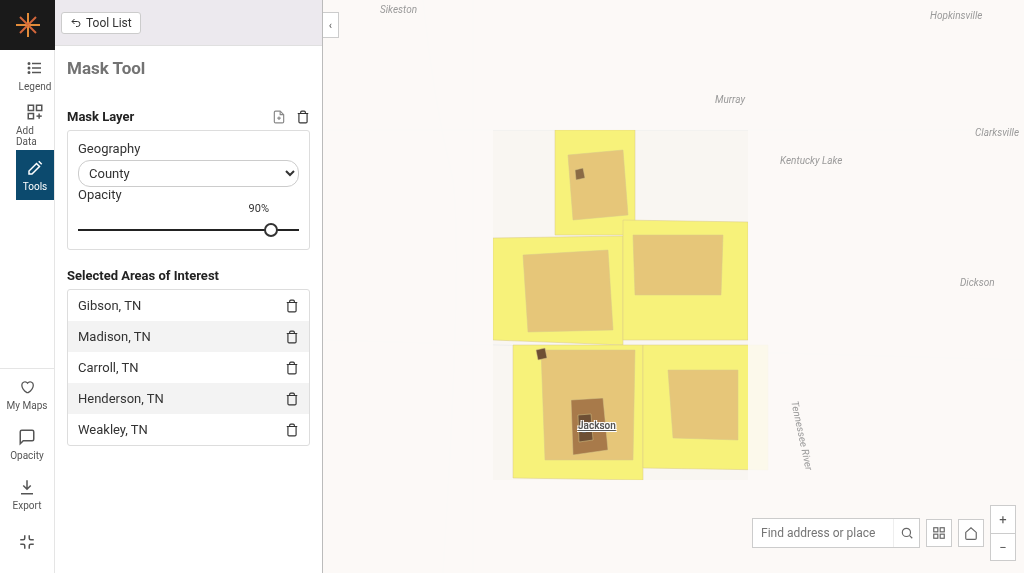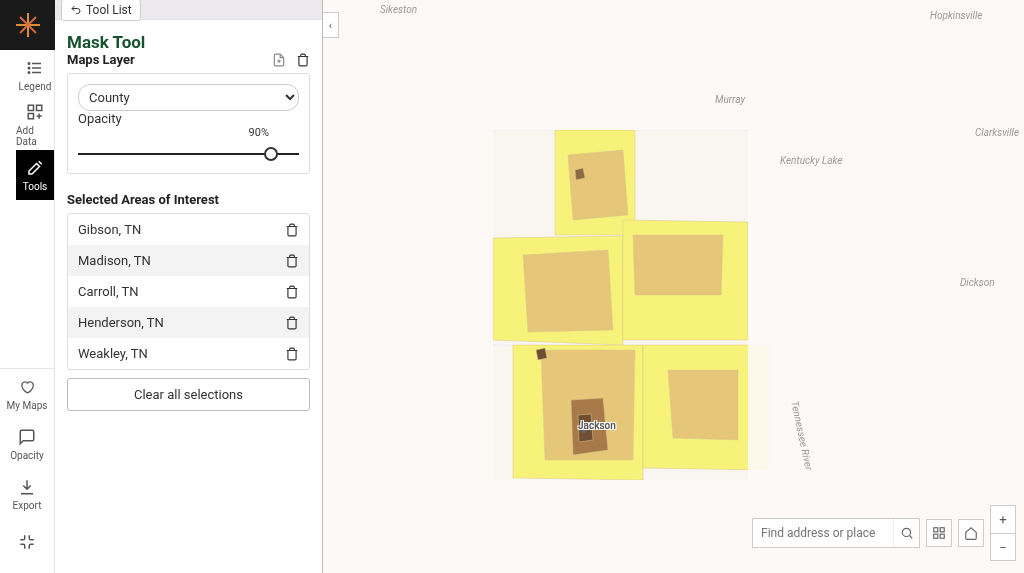--- a/index.html
+++ b/index.html
@@ -3,28 +3,28 @@
 <meta charset="utf-8">
 <style>
   * { box-sizing: border-box; margin: 0; padding: 0; font-family: -apple-system, BlinkMacSystemFont, "Segoe UI", Roboto, sans-serif; }
   html, body { width: 1024px; height: 573px; overflow: hidden; background: #fff; }
   .app { display: flex; width: 100%; height: 100%; }
   .leftnav { width: 55px; background: #fff; border-right: 1px solid #e5e5e5; display: flex; flex-direction: column; }
   .logo { width: 55px; height: 50px; display: flex; align-items: center; justify-content: center; background: #1a1a1a; }
   .nav-group-top { display: flex; flex-direction: column; padding-left: 16px; }
   .nav-group-bottom { margin-top: auto; display: flex; flex-direction: column; padding-bottom: 4px; border-top: 1px solid #e5e5e5; }
   .nav-item { display: flex; flex-direction: column; align-items: center; justify-content: center; gap: 4px; height: 50px; font-size: 10px; color: #555; cursor: pointer; }
-  .nav-item.active { background: #000000; color: #fff; }
+  .nav-item.active { background: #0c4a6e; color: #fff; }
   .nav-item svg { width: 18px; height: 18px; }
   .nav-item.active svg { stroke: #fff; }
   .panel { width: 268px; border-right: 1px solid #bbb; display: flex; flex-direction: column; padding: 0; background:#fff;}
-  .panel-header-bar { height: 20px; background: #ece9ee; border-bottom: 1px solid #e0e0e0; display: flex; align-items: center; padding-left: 6px; }
+  .panel-header-bar { height: 46px; background: #ece9ee; border-bottom: 1px solid #e0e0e0; display: flex; align-items: center; padding-left: 6px; }
   .toollist-btn { background: #fff; border: 1px solid #ccc; border-radius: 3px; padding: 3px 8px; font-size: 12px; display: flex; align-items: center; gap: 4px; cursor: pointer; color:#333;}
   .panel-body { padding: 12px 12px; overflow-y: auto; }
-  .panel-title { font-size: 17px; font-weight: 700; color: #14532d; margin-bottom: 0; }
+  .panel-title { font-size: 17px; font-weight: 700; color: #737373; margin-bottom: 31px; }
   .section-header-row { display: flex; align-items: center; justify-content: space-between; margin-bottom: 6px; }
   .section-header { font-size: 13px; font-weight: 700; color: #222; }
   .section-icons { display: flex; gap: 10px; }
   .section-icons svg { width: 14px; height: 14px; cursor:pointer;}
   .config-box { border: 1px solid #ddd; border-radius: 3px; padding: 10px 10px 14px 10px; margin-bottom: 18px; }
   .config-label { font-size: 13px; color: #333; margin-bottom: 4px; }
   select.geo-select { width: 100%; border: 1px solid #ccc; border-radius: 12px; padding: 4px 6px; font-size: 13px; background:#fff; color:#333;}
   .opacity-row { }
   .slider-wrap { position: relative; margin-top: 14px; }
   .opacity-value { position: absolute; right: 30px; top: -14px; font-size: 11px; color: #333; }
@@ -40,21 +40,21 @@
   .collapse-tab { position: absolute; left: 0; top: 12px; width: 16px; height: 26px; background: #fff; border: 1px solid #ccc; border-left: none; display: flex; align-items: center; justify-content: center; cursor: pointer; font-size:11px; color:#555;}
   .map-label { position: absolute; font-size: 10px; color: #9a9a9a; font-style: italic; white-space: nowrap; }
   .map-controls { position: absolute; bottom: 12px; right: 8px; display: flex; align-items: center; gap: 6px; }
   .searchbox { display: flex; border: 1px solid #ccc; background: #fff; }
   .searchbox input { border: none; padding: 6px 8px; font-size: 12px; width: 140px; outline:none;}
   .ctrl-btn { width: 26px; height: 28px; border: 1px solid #ccc; background: #fff; display: flex; align-items: center; justify-content: center; cursor: pointer; font-size:13px; color:#555;}
   .searchbox .ctrl-btn { border: none; border-left: 1px solid #eee; }
   .zoom-stack { display: flex; flex-direction: column; }
   .zoom-stack .ctrl-btn:first-child{border-bottom:none;}
   .basemap-btn svg, .home-btn svg, .search-btn svg { width:14px; height:14px;}
-  .city-label { position:absolute; font-size:10px; font-weight:600; color:#555; text-shadow: -1px -1px 0 #fff, 1px -1px 0 #fff, -1px 1px 0 #fff, 1px 1px 0 #fff;}
+  .city-label { position:absolute; font-size:10px; font-weight:600; color:#555; text-shadow: -1px -1px 0 #fff, 1px -1px 0 #fff, -1px 1px 0 #fff, 1px 1px 0 #fff; text-decoration: underline;}
 </style>
 </head>
 <body>
 
 <div class="app">
 
   <div class="leftnav">
     <div class="logo">
       <svg width="28" height="28" viewBox="0 0 28 28">
           <g stroke="none">
@@ -133,33 +133,34 @@
         <svg width="12" height="12" viewBox="0 0 24 24" fill="none" stroke="#333" stroke-width="2">
             <path d="M9 14L4 9l5-5M4 9h11a5 5 0 0 1 0 10h-3"></path>
           </svg>
         <span>Tool List</span>
       </button>
     </div>
     <div class="panel-body">
       <div class="panel-title">Mask Tool</div>
 
       <div class="section-header-row">
-        <div class="section-header">Maps Layer</div>
+        <div class="section-header">Mask Layer</div>
         <div class="section-icons">
           <svg viewBox="0 0 24 24" fill="none" stroke="#888" stroke-width="2">
               <path d="M14 2H6a2 2 0 0 0-2 2v16a2 2 0 0 0 2 2h12a2 2 0 0 0 2-2V8z"></path>
               <path d="M14 2v6h6M12 11v6M9 14h6"></path>
             </svg>
           <svg viewBox="0 0 24 24" fill="none" stroke="#333" stroke-width="2">
               <path d="M3 6h18M8 6V4a2 2 0 0 1 2-2h4a2 2 0 0 1 2 2v2m3 0v14a2 2 0 0 1-2 2H7a2 2 0 0 1-2-2V6h14z"></path>
             </svg>
         </div>
       </div>
 
       <div class="config-box">
+        <div class="config-label">Geography</div>
         <select class="geo-select">
           <option>County</option>
         </select>
         <div class="opacity-row">
           <div class="config-label">Opacity</div>
           <div class="slider-wrap">
             <span class="opacity-value">90%</span>
             <input type="range" min="0" max="100" value="90" style="">
           </div>
         </div>
@@ -191,21 +192,20 @@
               <path d="M3 6h18M8 6V4a2 2 0 0 1 2-2h4a2 2 0 0 1 2 2v2m3 0v14a2 2 0 0 1-2 2H7a2 2 0 0 1-2-2V6h14z"></path>
             </svg>
           </div>
         <div class="aoi-item">
             <span>Weakley, TN</span>
             <svg viewBox="0 0 24 24" fill="none" stroke="#333" stroke-width="2">
               <path d="M3 6h18M8 6V4a2 2 0 0 1 2-2h4a2 2 0 0 1 2 2v2m3 0v14a2 2 0 0 1-2 2H7a2 2 0 0 1-2-2V6h14z"></path>
             </svg>
           </div>
       </div>
-      <button class="clear-btn">Clear all selections</button>
     </div>
   </div>
 
   <div class="map-area">
 
     <svg style="position:absolute;left:0;top:0;width:100%;height:100%;" viewBox="0 0 701 573" preserveAspectRatio="none">
 
       <g stroke="#eee" stroke-width="1" fill="none">
         <path d="M0 130 L701 130"></path>
           <path d="M0 340 L701 360"></path>

